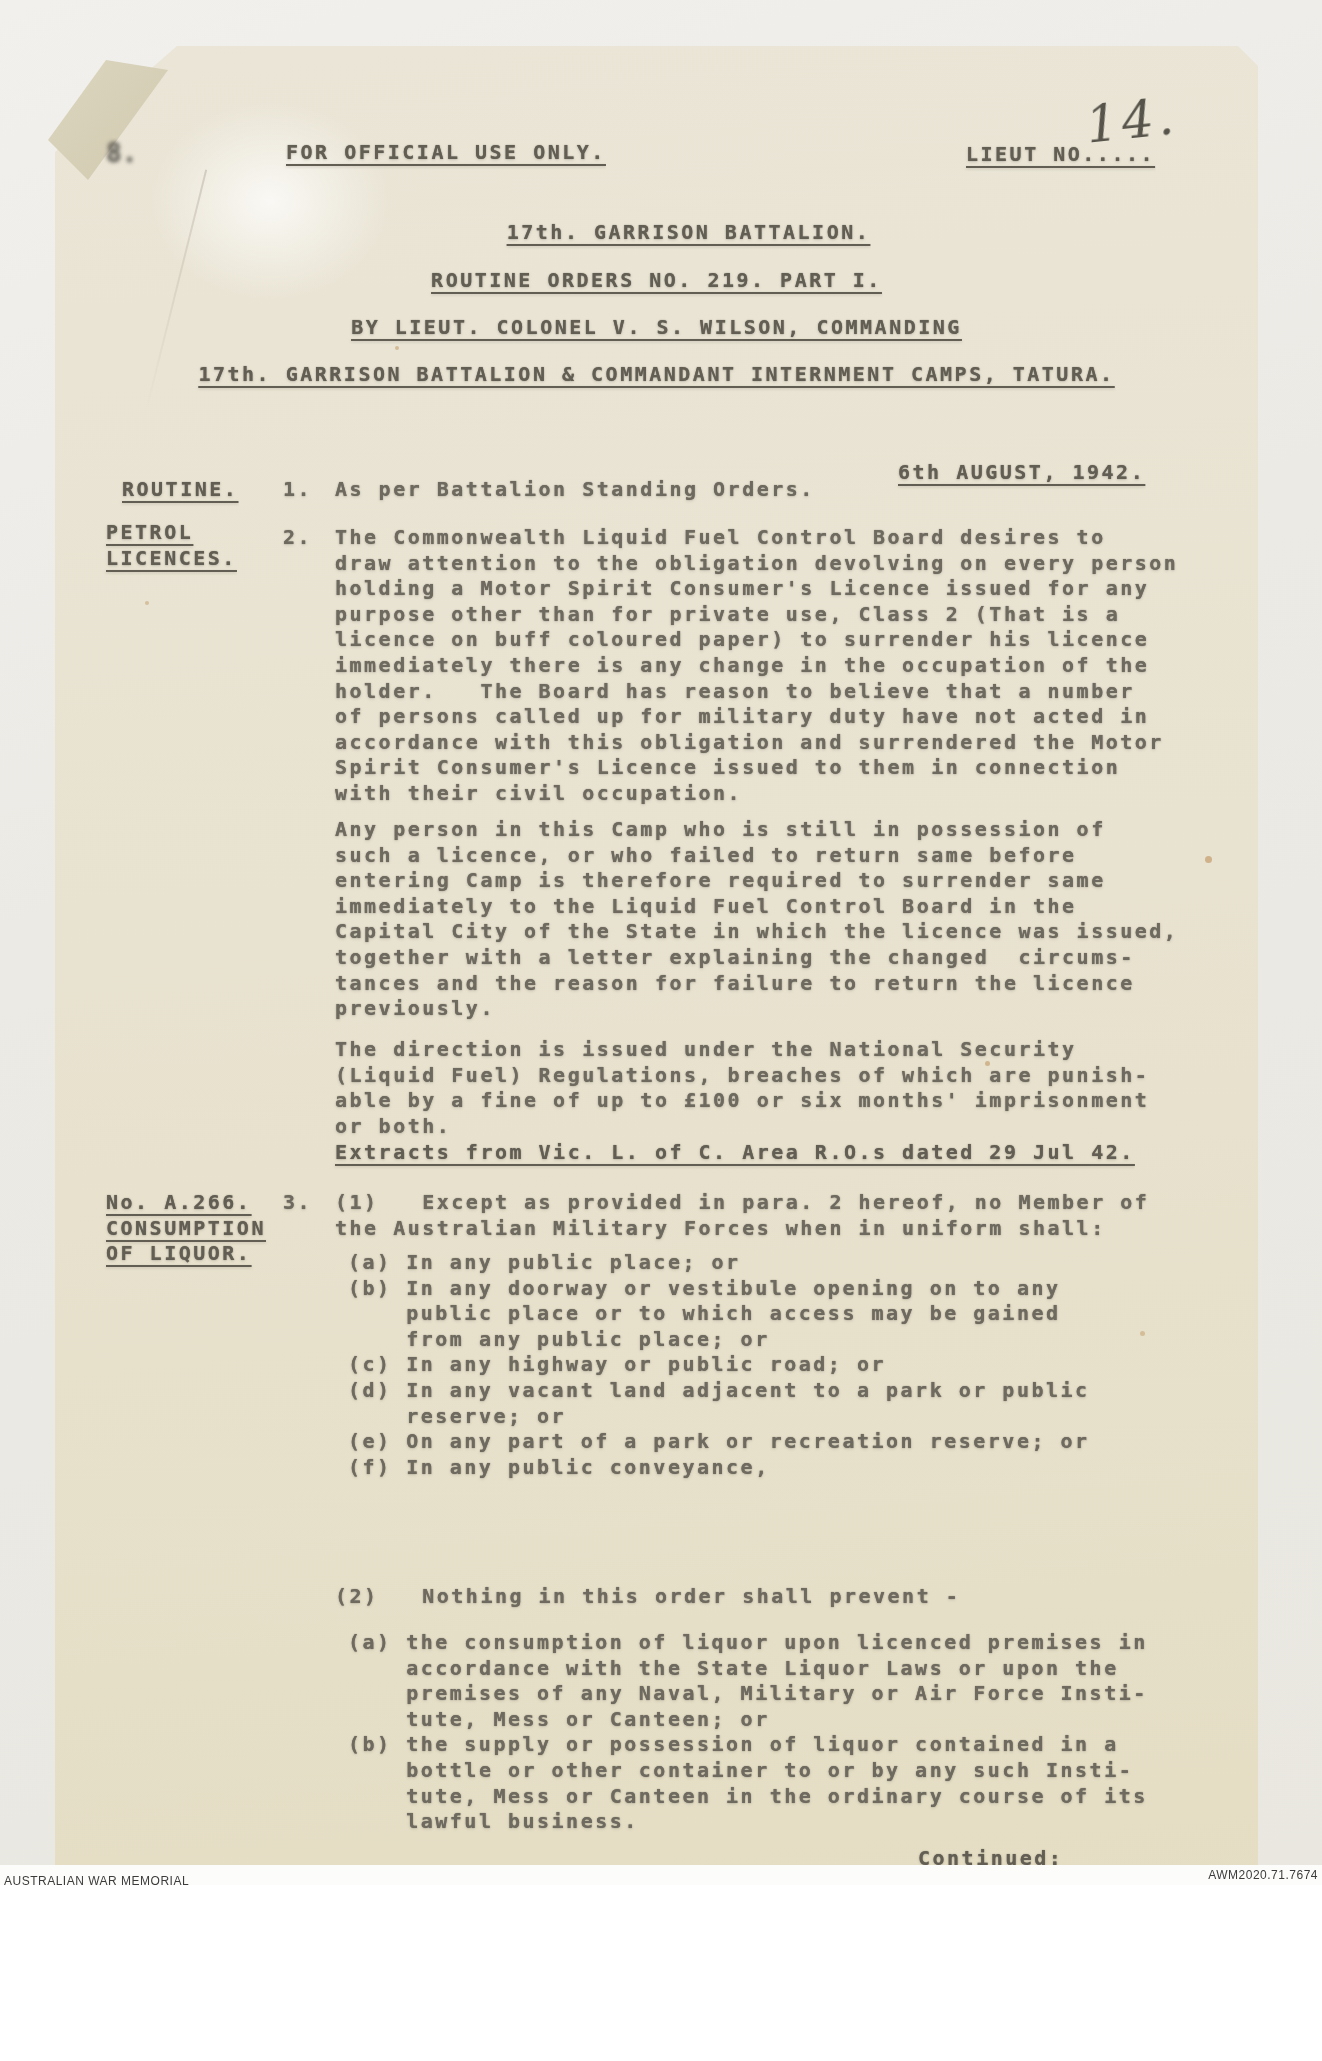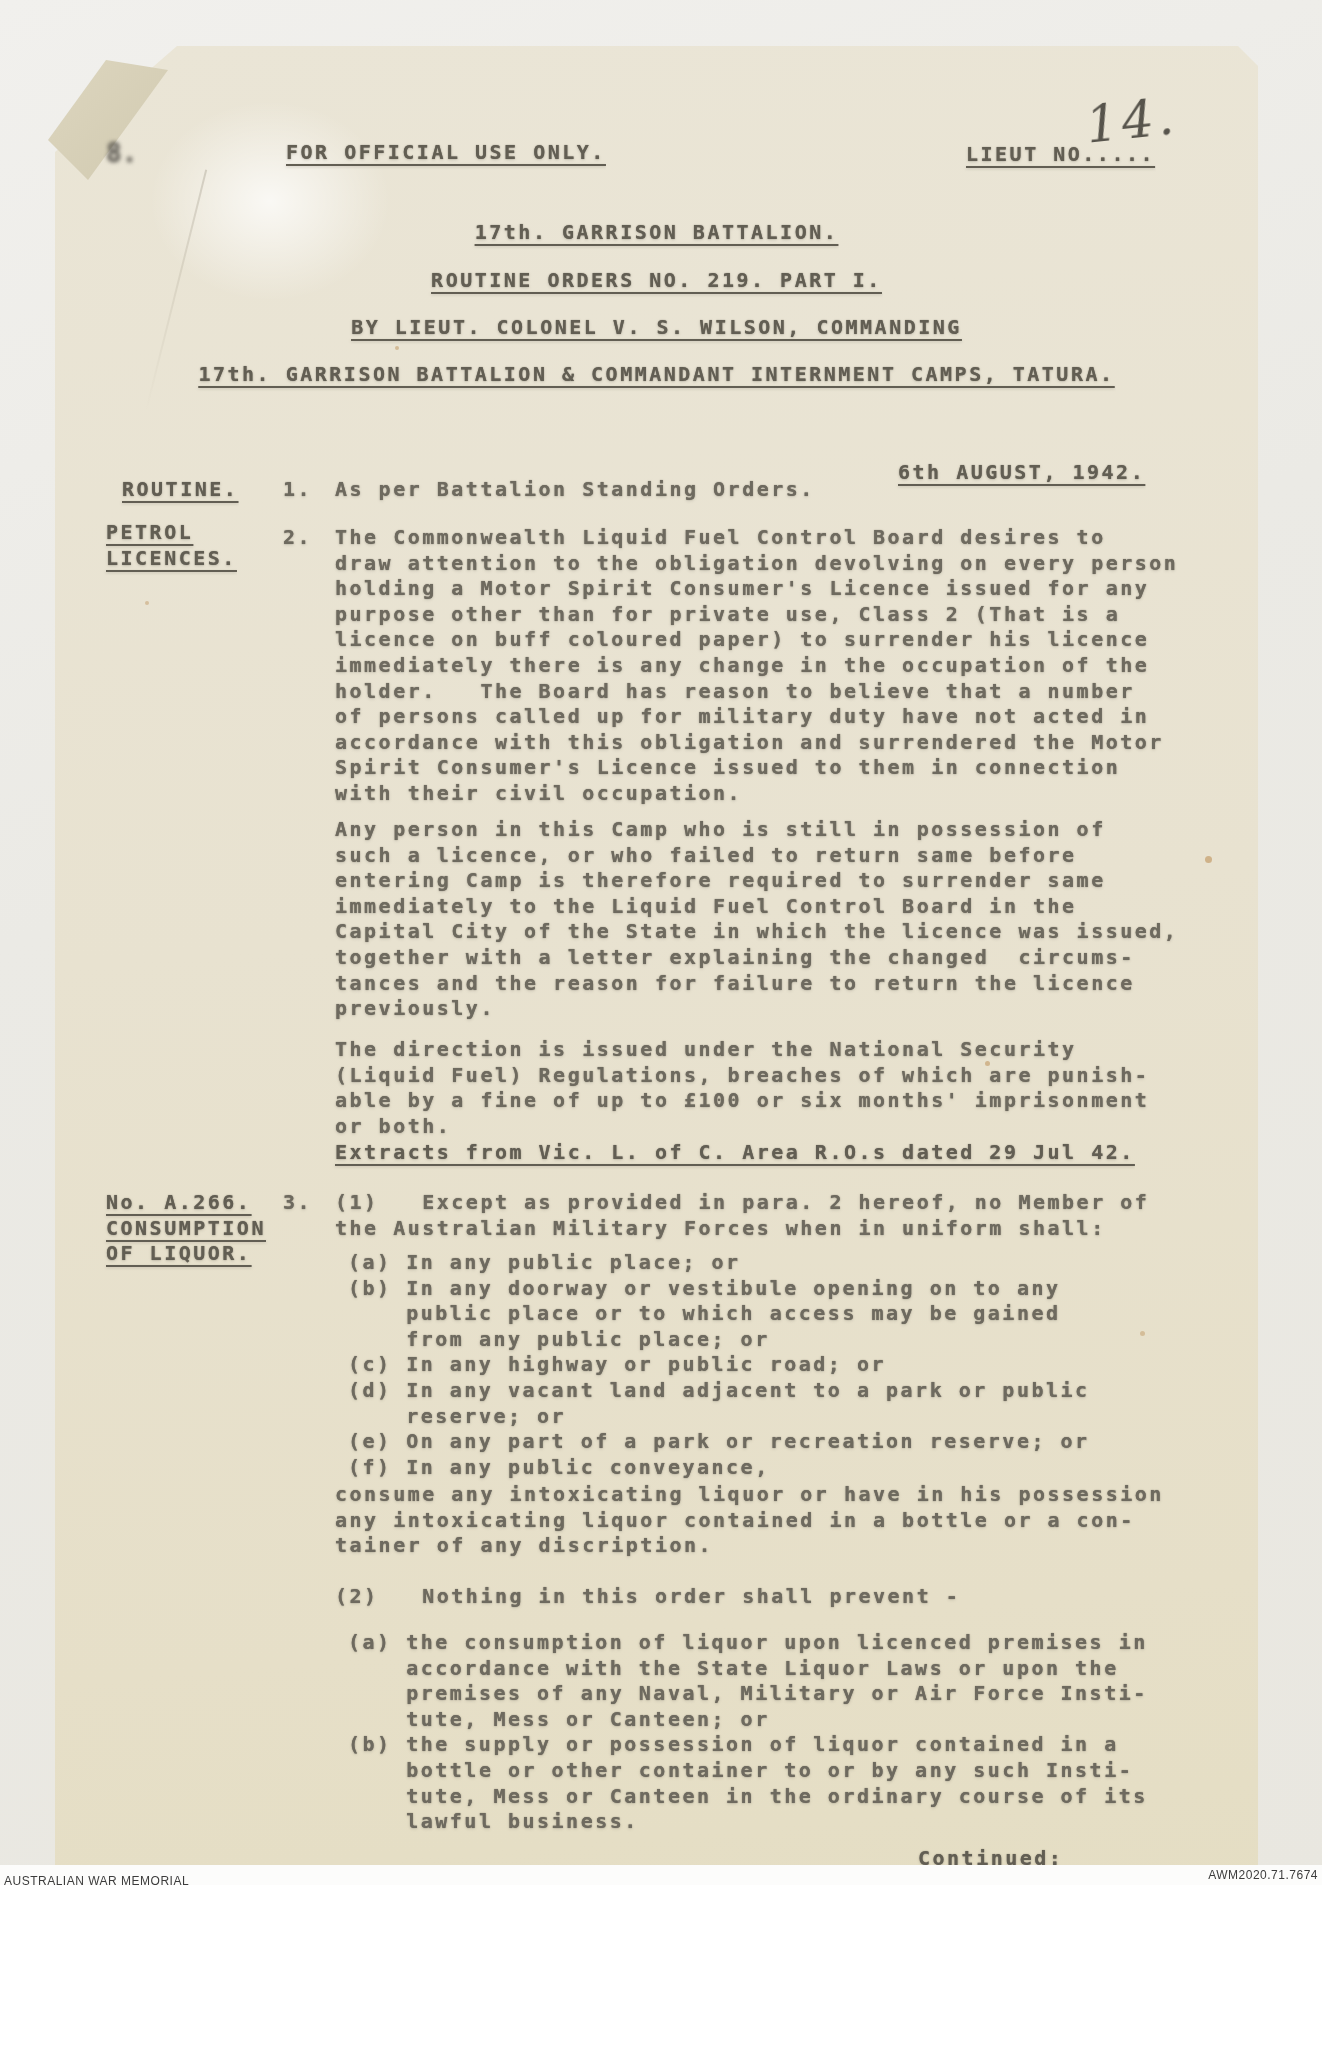--- a/index.html
+++ b/index.html
@@ -94,21 +94,21 @@
     <div class="stain" style="left:1085px;top:1285px;width:5px;height:5px;background:rgba(185,138,78,.4);"></div>
   </div>
   <div class="fold-flap"></div>
 
   <div class="smudge">8.</div>
   <div class="typed dark u" style="left:286px;top:140px;">FOR OFFICIAL USE ONLY.</div>
   <div class="typed dark u" style="left:966px;top:142px;">LIEUT NO.....</div>
   <div class="hand">14.</div>
 
   <div class="titles">
-    <div class="typed dark" style="top:220px;"><span class="u">17th. GARRISON BATTALION.</span></div>
+    <div class="typed dark" style="top:220px;padding-left:32px;"><span class="u">17th. GARRISON BATTALION.</span></div>
     <div class="typed dark" style="top:268px;"><span class="u">ROUTINE ORDERS NO. 219. PART I.</span></div>
     <div class="typed dark" style="top:315px;"><span class="u">BY LIEUT. COLONEL V. S. WILSON, COMMANDING</span></div>
     <div class="typed dark" style="top:362px;"><span class="u">17th. GARRISON BATTALION &amp; COMMANDANT INTERNMENT CAMPS, TATURA.</span></div>
   </div>
   <div class="typed dark u" style="left:898px;top:424px;margin-top:36px;">6th AUGUST, 1942.</div>
 
   <div class="typed dark u" style="left:106px;top:477px;margin-left:16px;">ROUTINE.</div>
   <div class="typed" style="left:283px;top:477px;">1.</div>
   <div class="typed" style="left:335px;top:477px;">As per Battalion Standing Orders.</div>
 
@@ -149,23 +149,20 @@
 the Australian Military Forces when in uniform shall:</div>
   <div class="typed" style="left:348px;top:1250px;width:860px;">(a) In any public place; or
 (b) In any doorway or vestibule opening on to any
     public place or to which access may be gained
     from any public place; or
 (c) In any highway or public road; or
 (d) In any vacant land adjacent to a park or public
     reserve; or
 (e) On any part of a park or recreation reserve; or
 (f) In any public conveyance,</div>
-  <div class="typed" style="left:335px;top:1482px;width:880px;">consume any intoxicating liquor or have in his possession
-any intoxicating liquor contained in a bottle or a con-
-tainer of any discription.</div>
   <div class="typed" style="left:335px;top:1584px;width:880px;">(2)   Nothing in this order shall prevent -</div>
   <div class="typed" style="left:348px;top:1630px;width:880px;">(a) the consumption of liquor upon licenced premises in
     accordance with the State Liquor Laws or upon the
     premises of any Naval, Military or Air Force Insti-
     tute, Mess or Canteen; or
 (b) the supply or possession of liquor contained in a
     bottle or other container to or by any such Insti-
     tute, Mess or Canteen in the ordinary course of its
     lawful business.</div>
 

